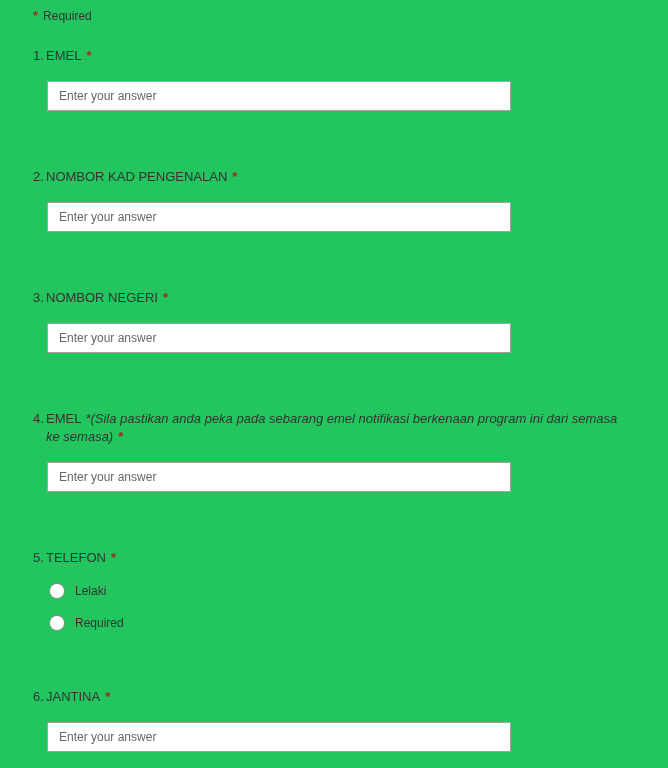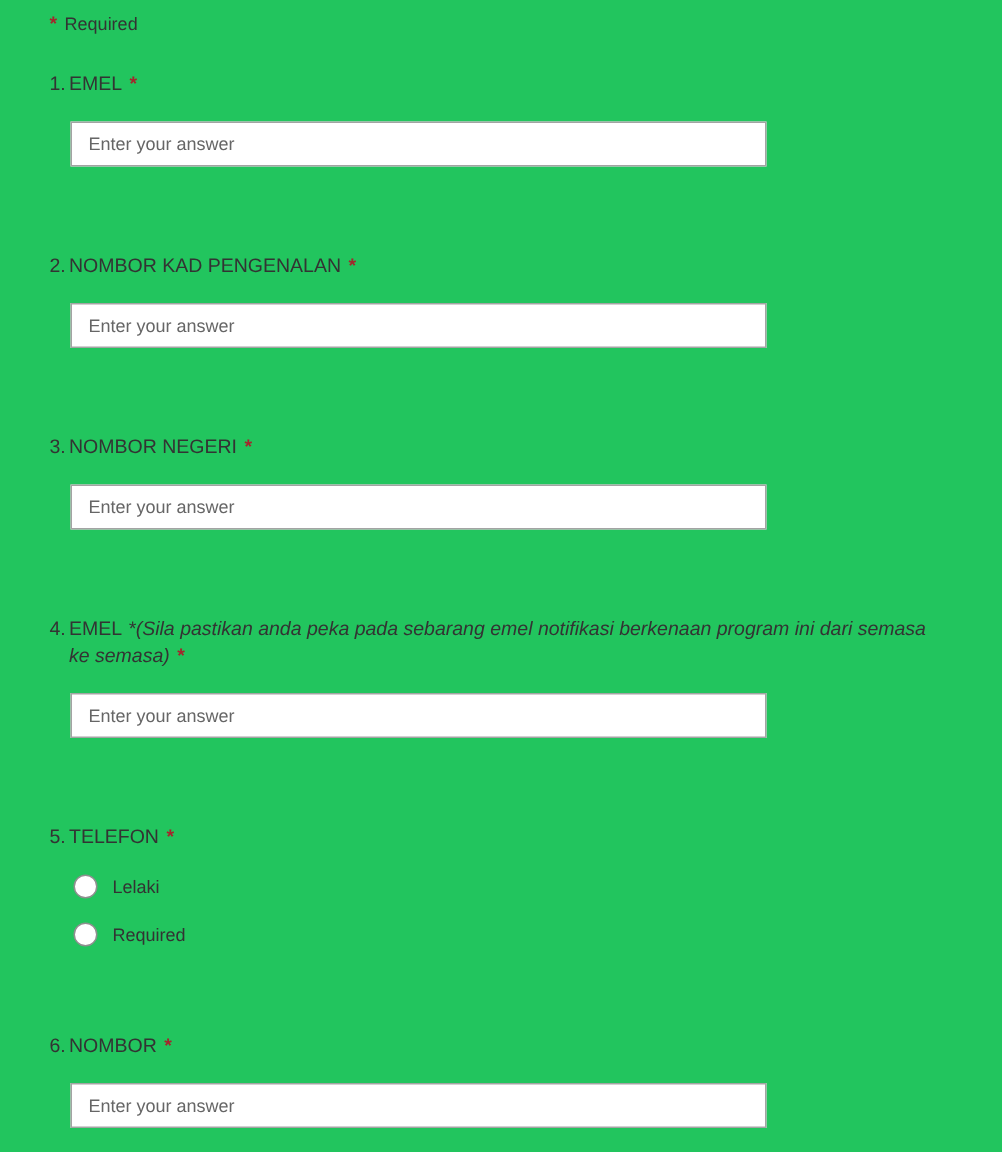--- a/index.html
+++ b/index.html
@@ -137,18 +137,18 @@
     </div>
     <div class="choice-option">
       <span class="radio-circle"></span>
       <span class="choice-label">Required</span>
     </div>
   </div>
 
   <div class="question">
     <div class="q-label">
       <span class="q-num">6.</span>
-      <span class="q-body"><span>NOMBOR</span><span class="q-req">*</span></span>
+      <span class="q-body"><span>JANTINA</span><span class="q-req">*</span></span>
     </div>
     <input type="text" class="q-input" placeholder="Enter your answer" style="">
   </div>
 
 </div>
 
 </body></html>

